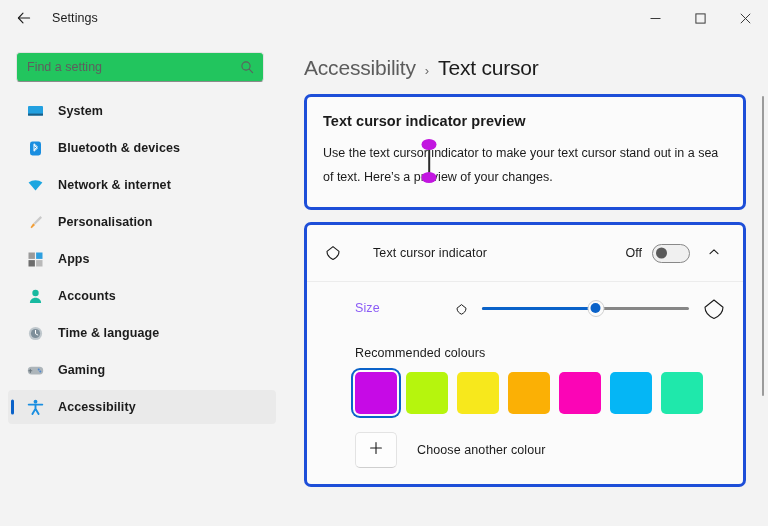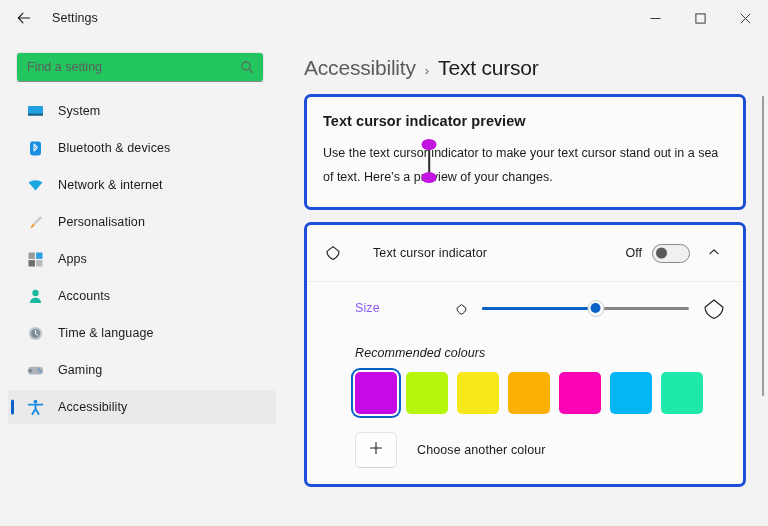--- a/index.html
+++ b/index.html
@@ -155,20 +155,21 @@
   .navlist { margin-top: 12px; padding: 0 14px 0 8px; }
   .navitem {
     position: relative;
     display: flex;
     align-items: center;
     height: 34px;
     padding-left: 18px;
     border-radius: 4px;
     cursor: pointer;
     margin-bottom: 3px;
+    font-weight: bold;
   }
   .navitem.selected { background: #eaeaea; }
   .navitem.selected::before {
     content: "";
     position: absolute;
     left: 3px; top: 50%;
     transform: translateY(-50%);
     width: 3px; height: 15px;
     border-radius: 2px;
     background: #0a62c9;
@@ -363,21 +364,20 @@
     border-radius: 50%;
     background: #0a62c9;
     display: block;
   }
 
   .colours { padding: 12px 16px 16px 48px; }
   .colours-label {
     font-size: 12.5px;
     color: #1b1b1b;
     letter-spacing: .1px;
-    font-style: italic;
   }
   .swatches {
     display: flex;
     gap: 9px;
     margin-top: 12px;
   }
   .swatch {
     width: 42px; height: 42px;
     border-radius: 5px;
     cursor: pointer;

